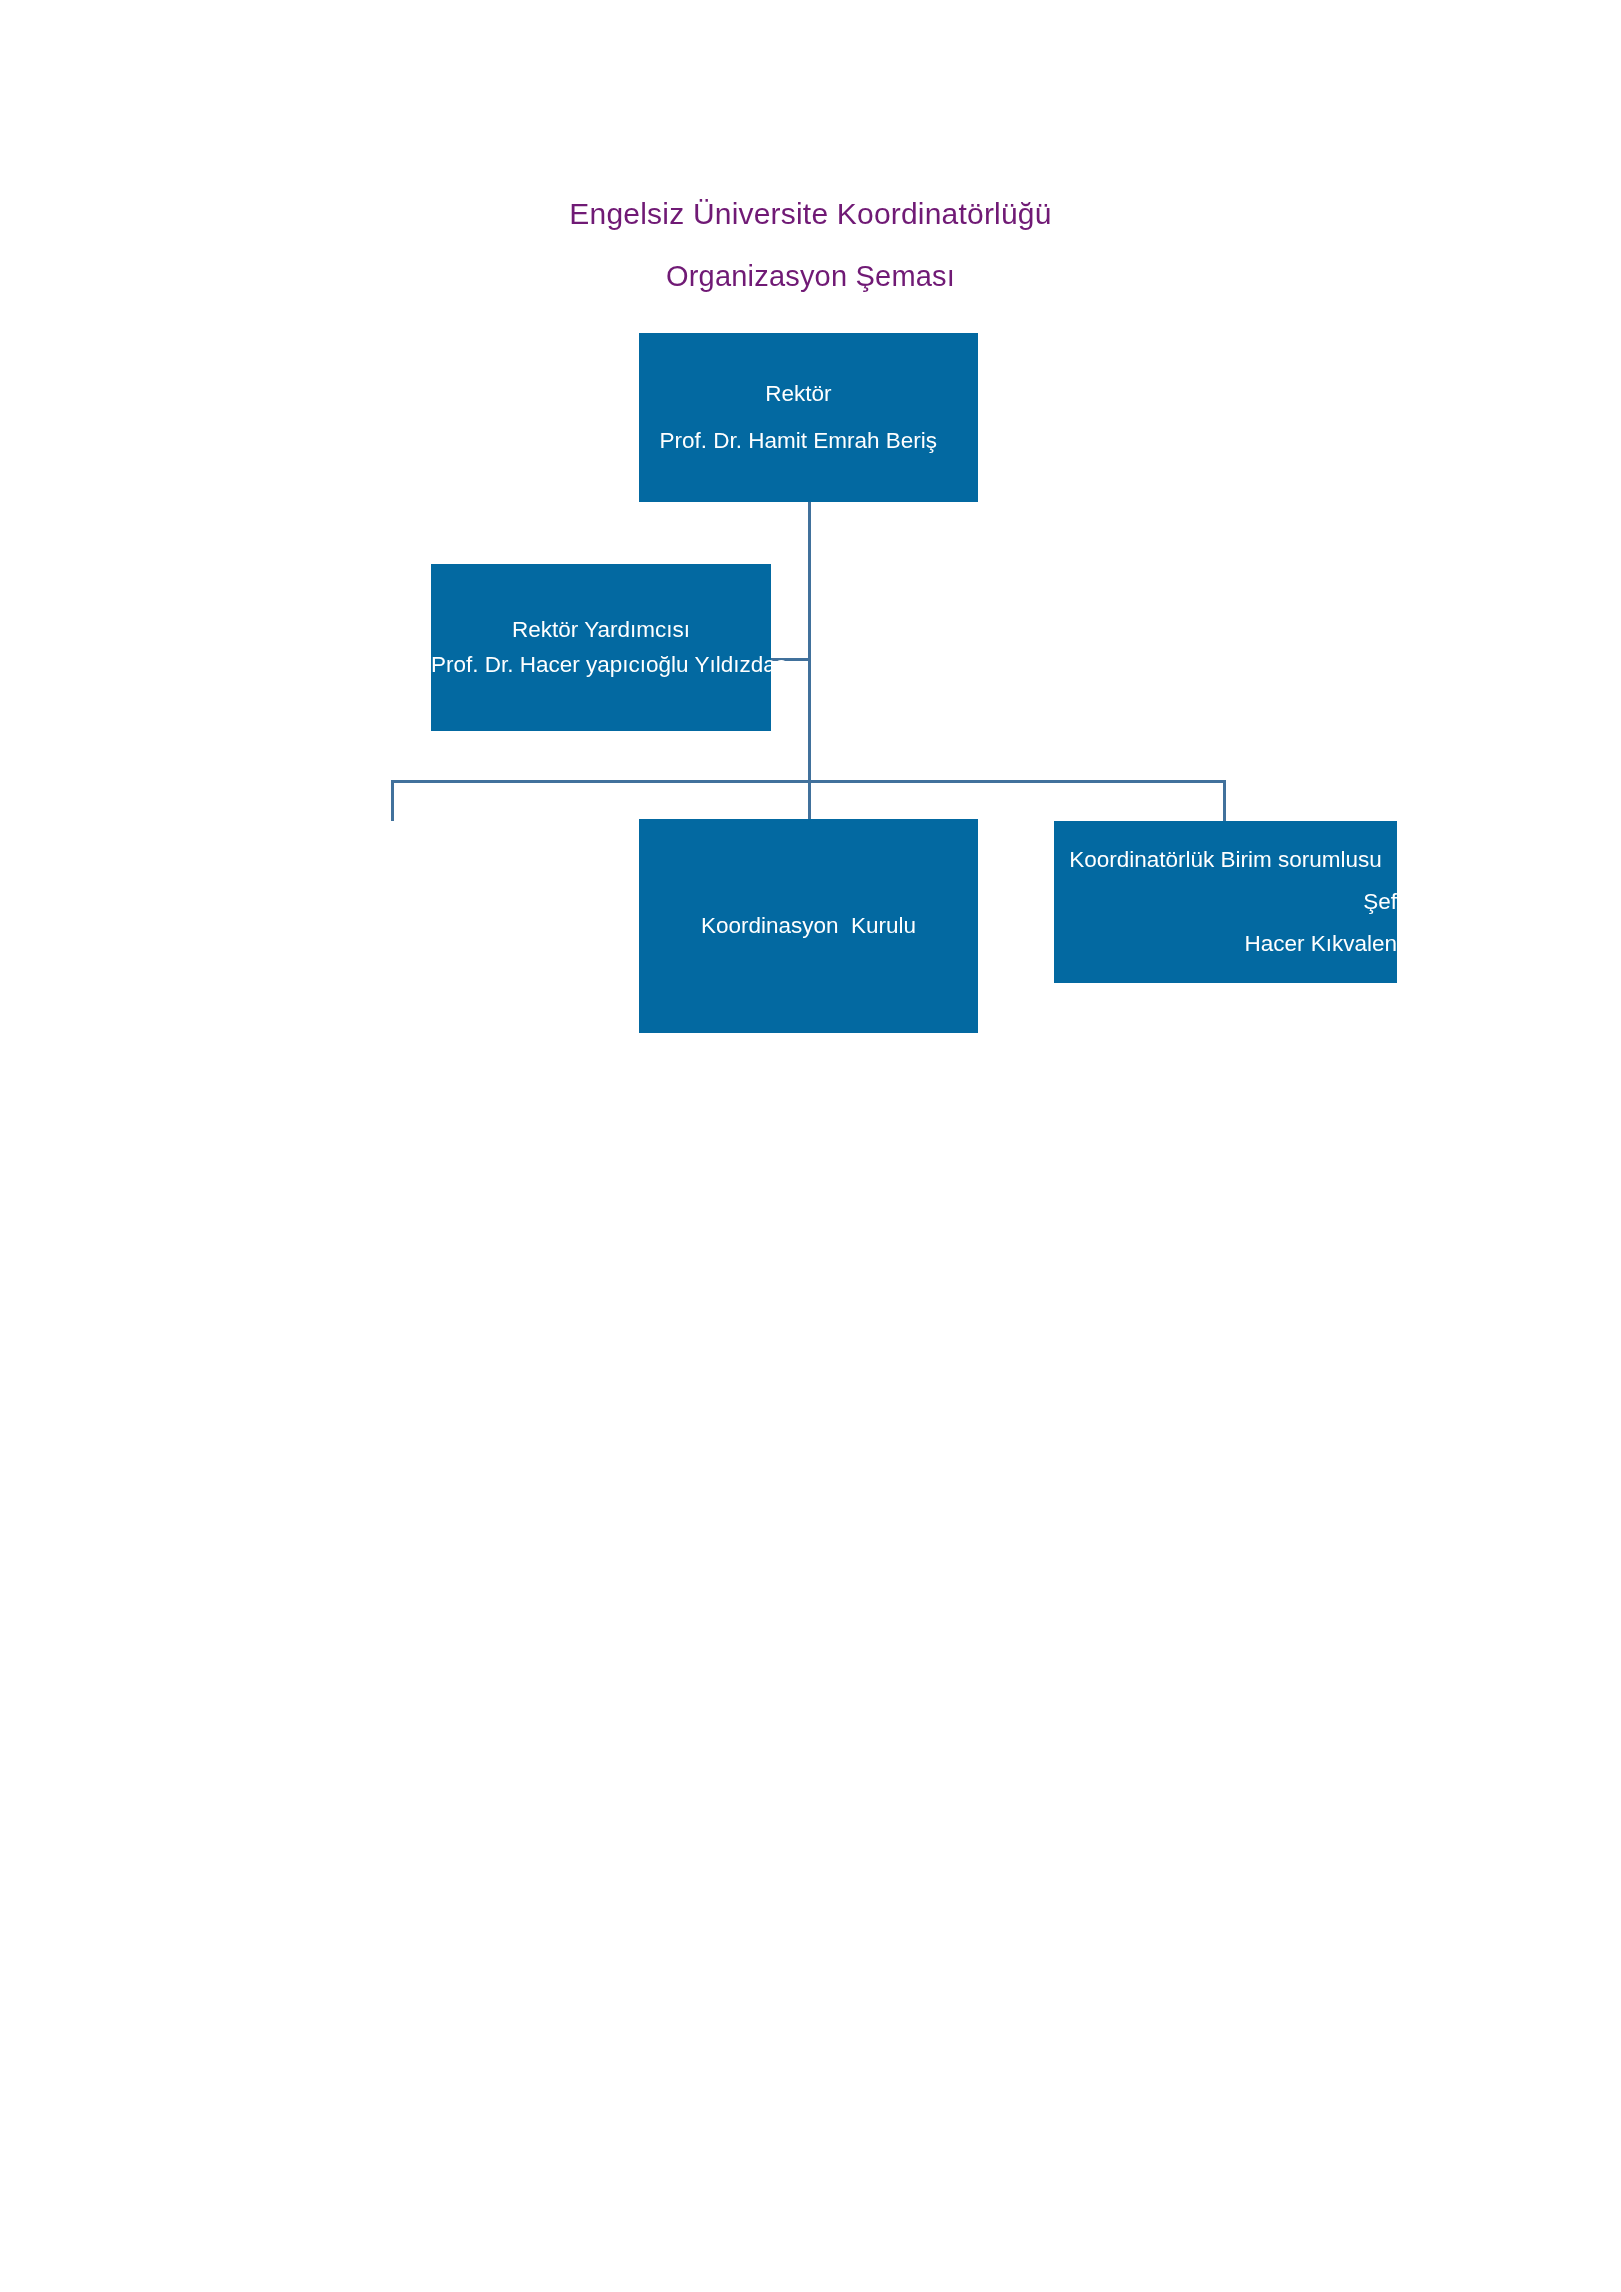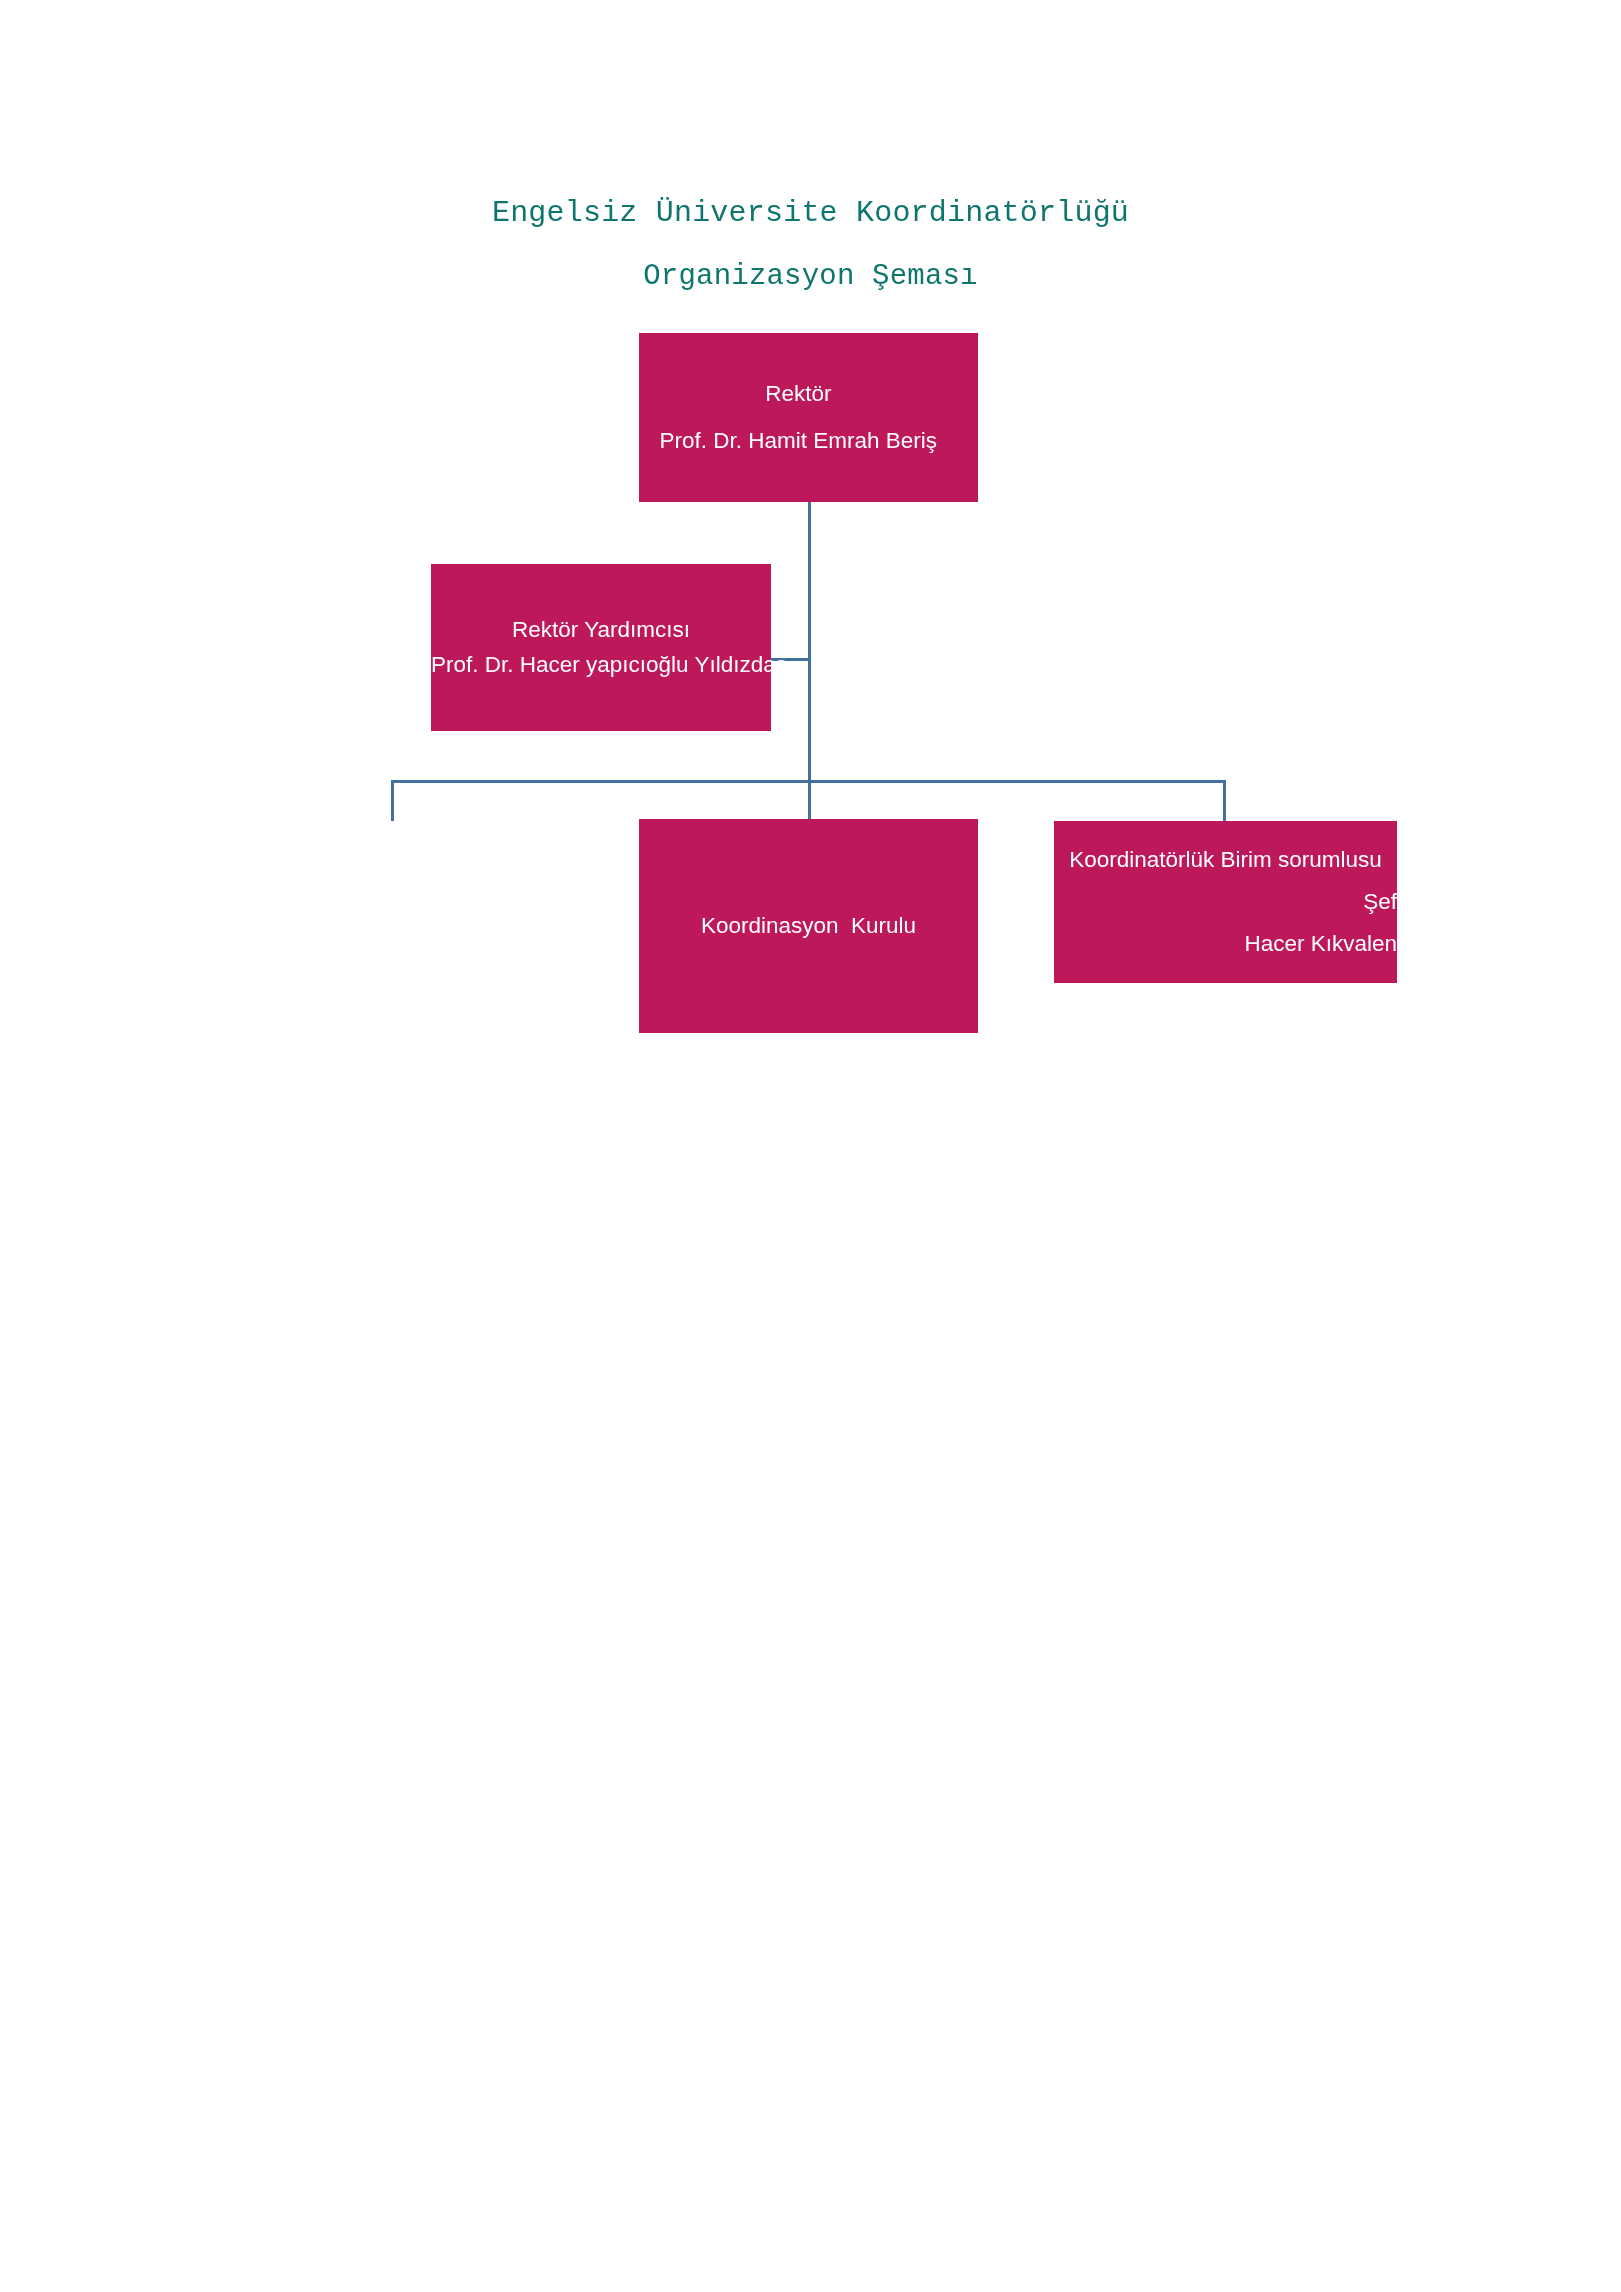--- a/index.html
+++ b/index.html
@@ -21,43 +21,43 @@
 
   
   .title-block {
     position: absolute;
     left: 0;
     top: 182px;
     width: 1621px;
     text-align: center;
   }
   .title-line {
-    font-family: Liberation Mono, monospace;
+    font-family: Liberation Sans, sans-serif;
     font-size: 30px;
     line-height: 63px;
-    color: #0f766e;
+    color: #701a75;
     letter-spacing: 0.2px;
     white-space: pre;
   }
   .title-line.second {
     font-size: 29px;
   }
 
   
   .conn {
     position: absolute;
     background: #41719C;
   }
   .conn.v { width: 2.9px; }
   .conn.h { height: 2.9px; }
 
   
   .node {
     position: absolute;
-    background: #be185d;
+    background: #0369a1;
     box-sizing: border-box;
     display: flex;
     flex-direction: column;
     align-items: center;
     justify-content: center;
     color: #FFFFFF;
     font-family: "Liberation Sans", "DejaVu Sans", sans-serif;
     font-size: 22.5px;
     line-height: 1.42;
     text-align: center;

